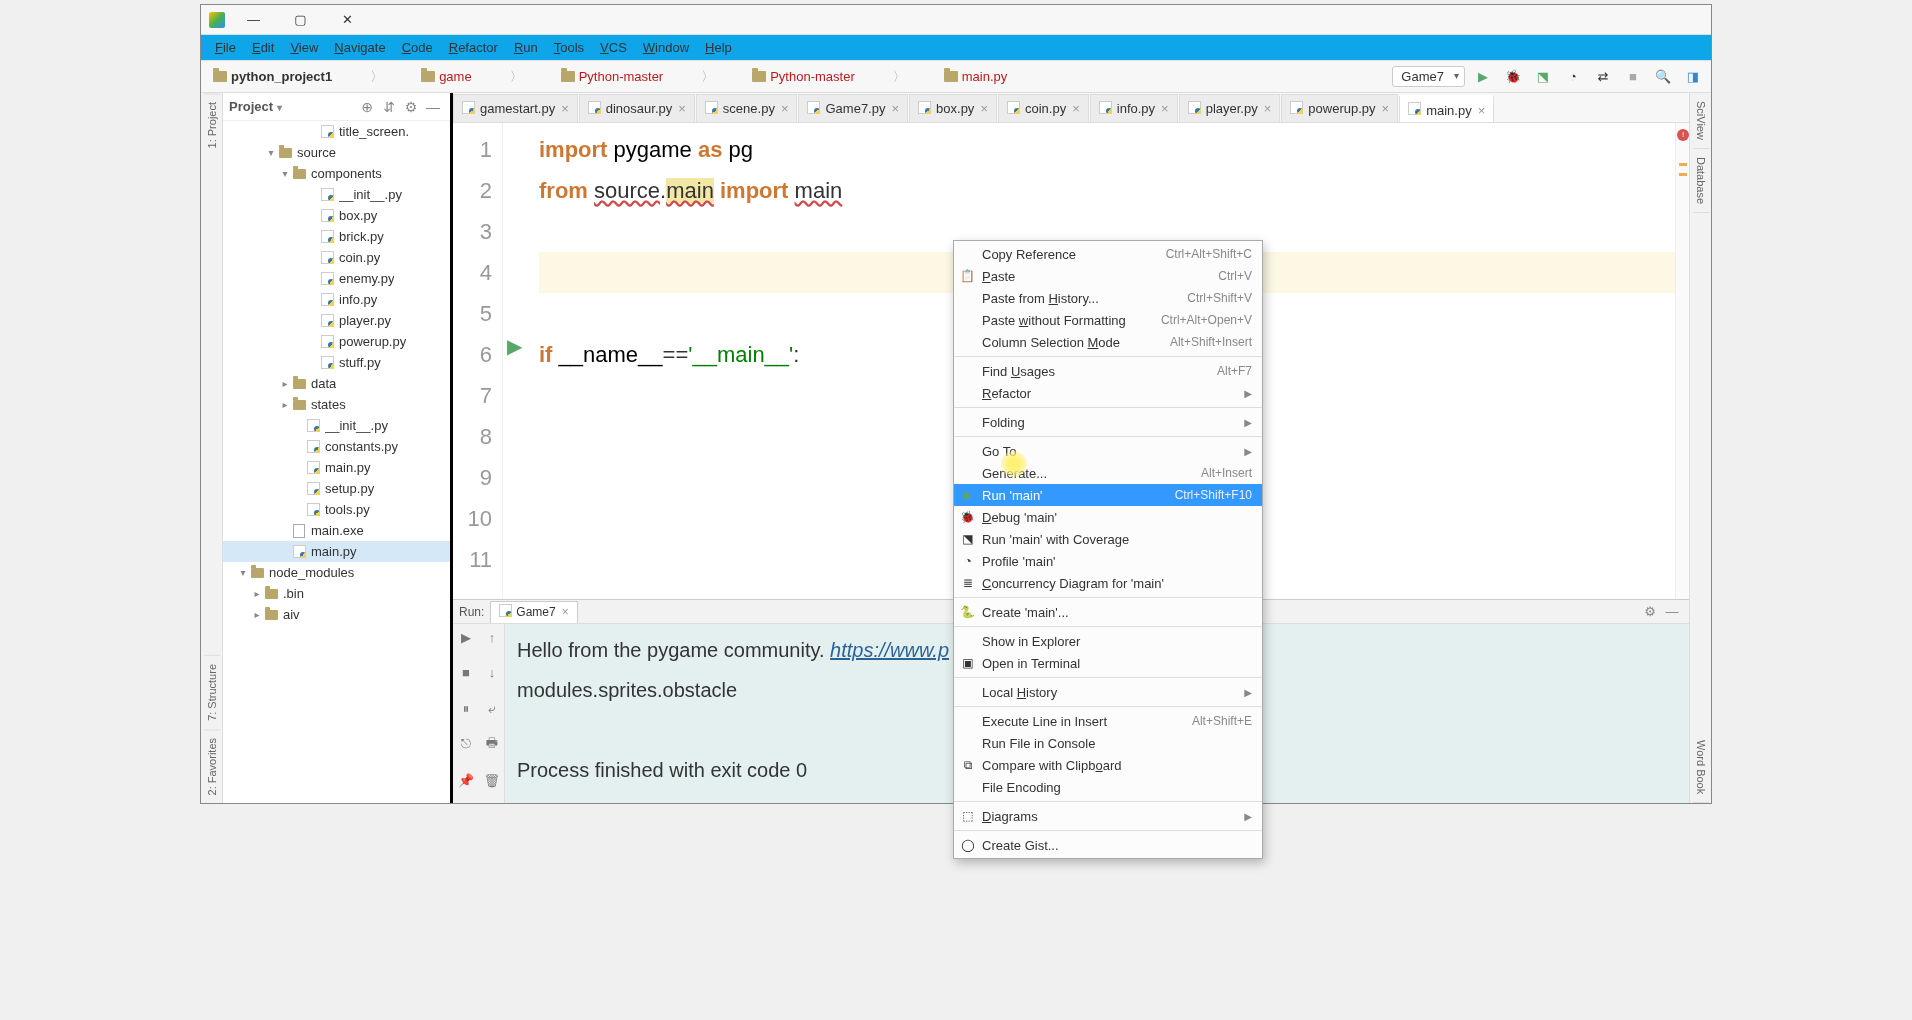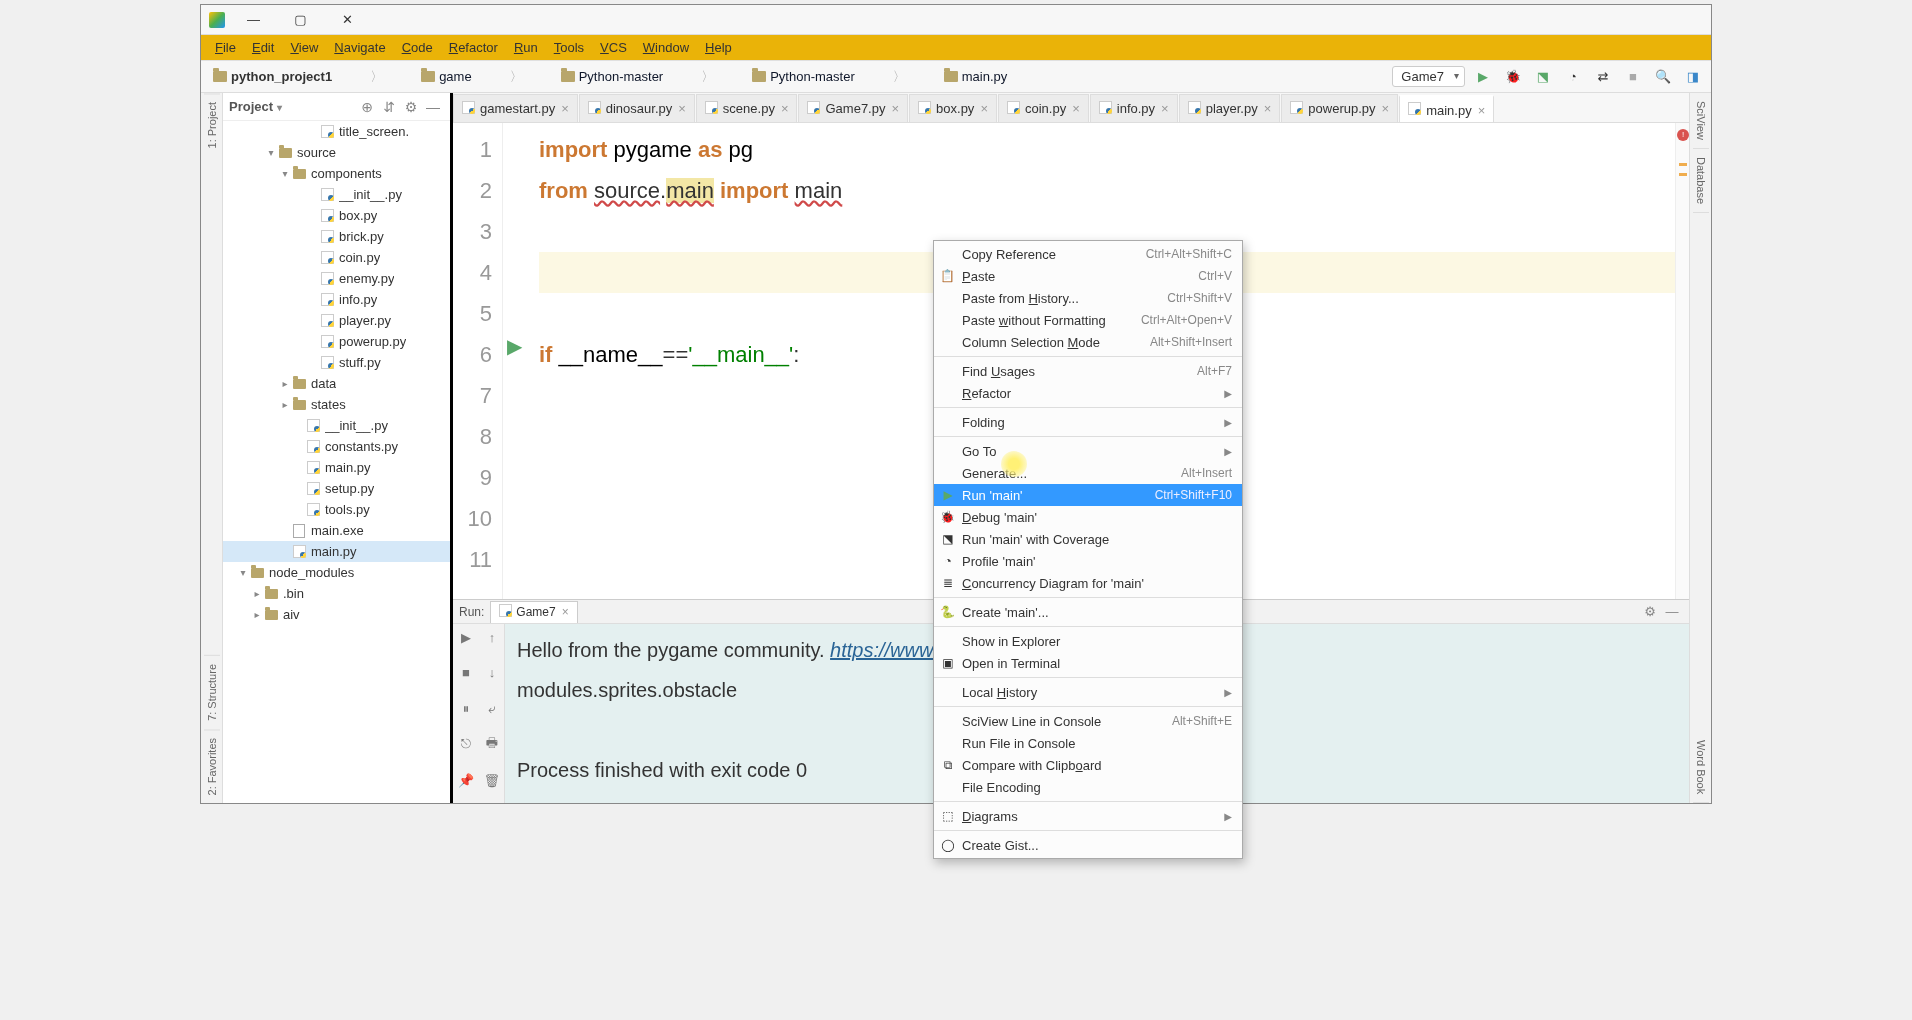--- a/index.html
+++ b/index.html
@@ -8,30 +8,30 @@
 .window { width: 1512px; height: 800px; margin: 4px auto; background: #fff; border: 1px solid #888; display: flex; flex-direction: column; }
 
 
 .titlebar { height: 30px; background: #f7f7f7; display: flex; align-items: center; padding: 0 8px; border-bottom: 1px solid #ddd; }
 .titlebar .appicon { width: 16px; height: 16px; background: linear-gradient(135deg,#ffc107,#4caf50,#2196f3); border-radius: 2px; margin-right: 6px; }
 .titlebar .title { flex: 1; font-size: 12px; color: #333; }
 .titlebar .winctrl { display: flex; gap: 2px; }
 .titlebar .winbtn { width: 45px; height: 28px; display: flex; align-items: center; justify-content: center; cursor: pointer; }
 
 
-.menubar { height: 26px; background: #eab308; display: flex; align-items: center; padding: 0 6px; border-bottom: 1px solid #e0e0e0; }
+.menubar { height: 26px; background: #0ea5e9; display: flex; align-items: center; padding: 0 6px; border-bottom: 1px solid #e0e0e0; }
 .menubar .menuitem { padding: 3px 8px; cursor: pointer; font-size: 13px; }
 .menubar .menuitem u { text-decoration: underline; }
 
 
 .navbar { height: 32px; background: #f7f7f7; display: flex; align-items: center; padding: 0 6px; border-bottom: 1px solid #ddd; }
 .navbar .crumbs { display: flex; align-items: center; flex: 1; gap: 32px; }
 .navbar .folder-icon { display:inline-block; width: 14px; height: 11px; background:#b8a66b; border-radius:1px; margin-right:4px; position:relative; }
 .navbar .folder-icon:before { content:""; position:absolute; top:-3px; left:0; width:6px; height:3px; background:#b8a66b; border-radius:1px 1px 0 0;}
-.navbar .crumb { padding: 3px 6px; color: #0f172a; cursor: pointer; display:flex; align-items:center; }
+.navbar .crumb { padding: 3px 6px; color: #b91c1c; cursor: pointer; display:flex; align-items:center; }
 .navbar .crumb.first { font-weight: bold; color: #333; }
 .navbar .sep { color: #aaa; }
 .navbar .right { display: flex; align-items: center; gap: 6px; }
 .navbar .runconf { border: 1px solid #ccc; background: #fff; padding: 2px 20px 2px 8px; border-radius: 3px; position: relative; cursor: pointer; }
 .navbar .runconf:after { content: "▾"; position: absolute; right: 5px; top: 3px; font-size: 10px; color: #666; }
 .navbar .tbbtn { width: 24px; height: 24px; display: flex; align-items: center; justify-content: center; cursor: pointer; border-radius: 3px; }
 .play { color: #59a869; }
 .bug { color: #59a869; }
 .stop { color: #aaa; }
 
@@ -454,21 +454,21 @@
             <div class="codeline"></div>
             <div class="codeline"></div>
             <div class="codeline"></div>
           </div>
         <div class="scrollstrip">
           <div class="err">!</div>
           <div class="warn" style="top:40px"></div>
           <div class="warn" style="top:50px"></div>
         </div>
 
-        <div class="ctxmenu" id="ctxmenu" style="left:480px; top:117px">
+        <div class="ctxmenu" id="ctxmenu" style="left:500px; top:117px">
             <div class="mitem">
               <span class="micon" style=""></span>
               <span class="mlabel">Copy Reference</span>
               <span class="short">Ctrl+Alt+Shift+C</span>
             </div>
             <div class="mitem">
               <span class="micon" style="">📋</span>
               <span class="mlabel"><u>P</u>aste</span>
               <span class="short">Ctrl+V</span>
             </div>
@@ -552,21 +552,21 @@
             </div>
             <div class="msep"></div>
             <div class="mitem">
               <span class="micon" style=""></span>
               <span class="mlabel">Local <u>H</u>istory</span>
               <span class="sub">▶</span>
             </div>
             <div class="msep"></div>
             <div class="mitem">
               <span class="micon" style=""></span>
-              <span class="mlabel">SciView Line in Console</span>
+              <span class="mlabel">Execute Line in Insert</span>
               <span class="short">Alt+Shift+E</span>
             </div>
             <div class="mitem">
               <span class="micon" style=""></span>
               <span class="mlabel">Run File in Console</span>
             </div>
             <div class="mitem">
               <span class="micon" style="">⧉</span>
               <span class="mlabel">Compare with Clipb<u>o</u>ard</span>
             </div>

